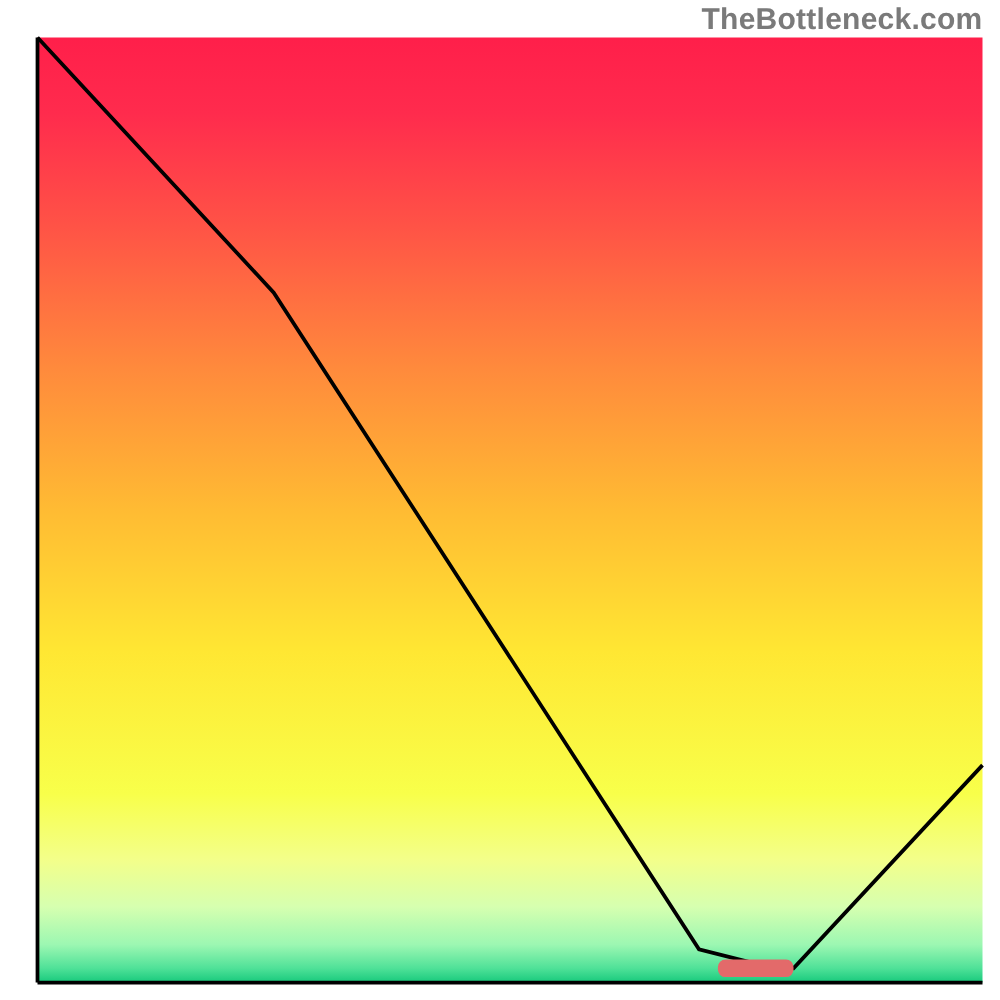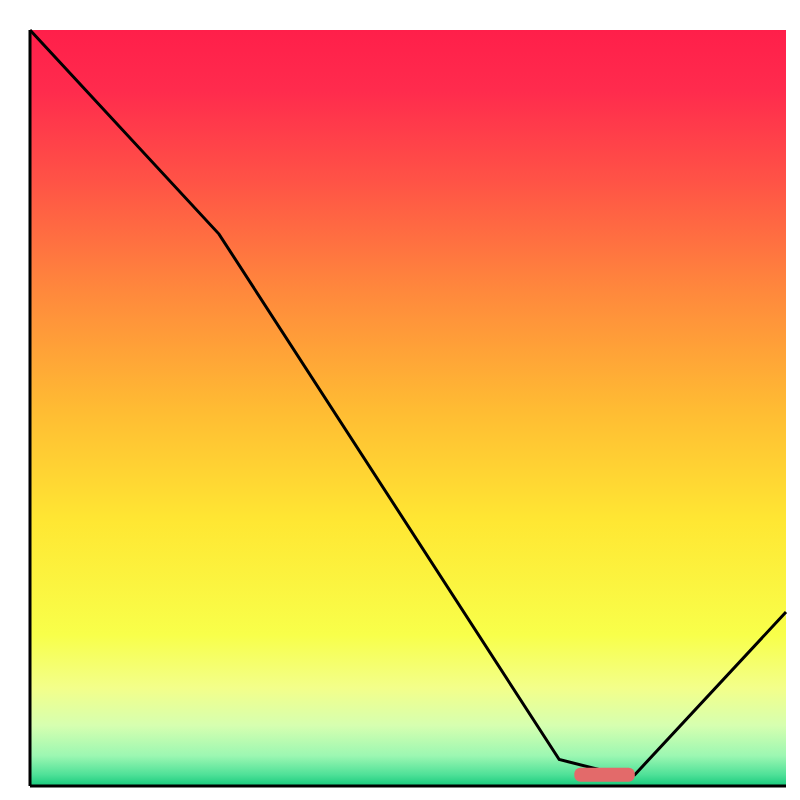--- a/index.html
+++ b/index.html
@@ -27,20 +27,21 @@
   svg {
     position: absolute;
     top: 0;
     left: 0;
   }
 </style>
 </head>
 <body>
 
 <div class="wrap">
+  <div class="watermark">TheBottleneck.com</div>
 
   <svg id="chart-svg" width="800" height="800" viewBox="0 0 800 800">
     <defs>
       <linearGradient id="bg-grad" x1="0" y1="0" x2="0" y2="1">
           <stop offset="0%" stop-color="#ff1f4a"></stop>
           <stop offset="8%" stop-color="#ff2b4d"></stop>
           <stop offset="20%" stop-color="#ff5346"></stop>
           <stop offset="35%" stop-color="#ff8a3c"></stop>
           <stop offset="50%" stop-color="#ffbb33"></stop>
           <stop offset="65%" stop-color="#ffe733"></stop>

